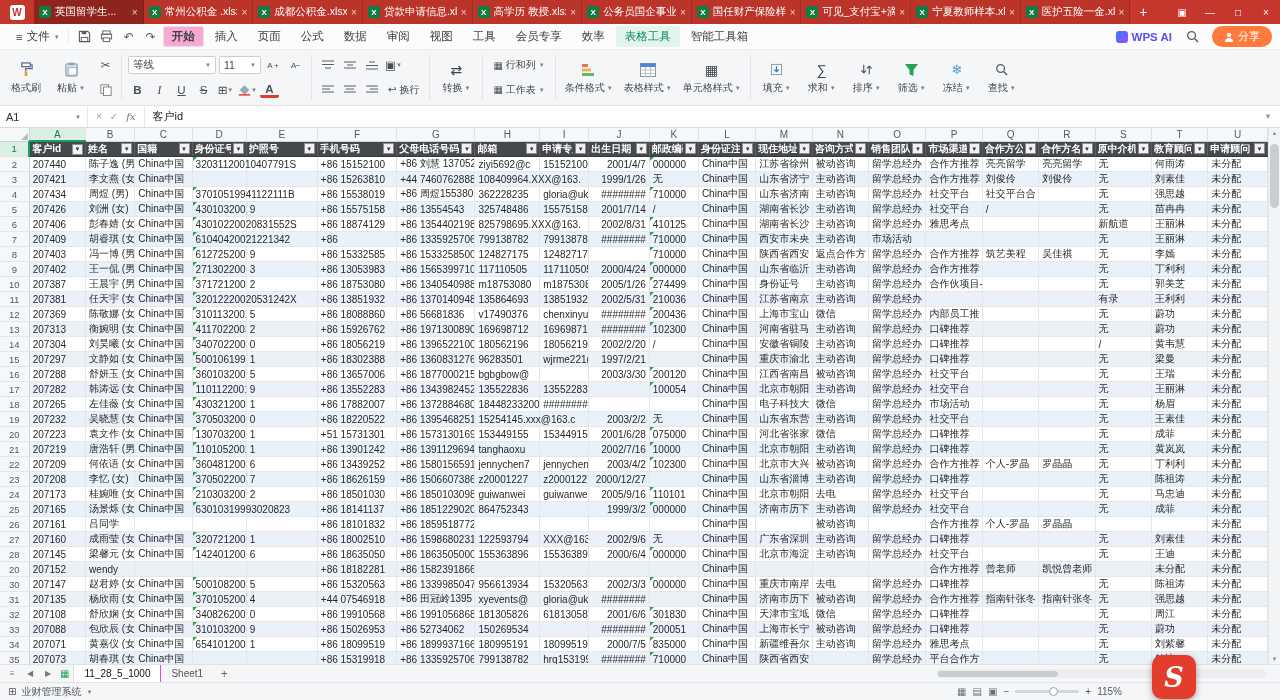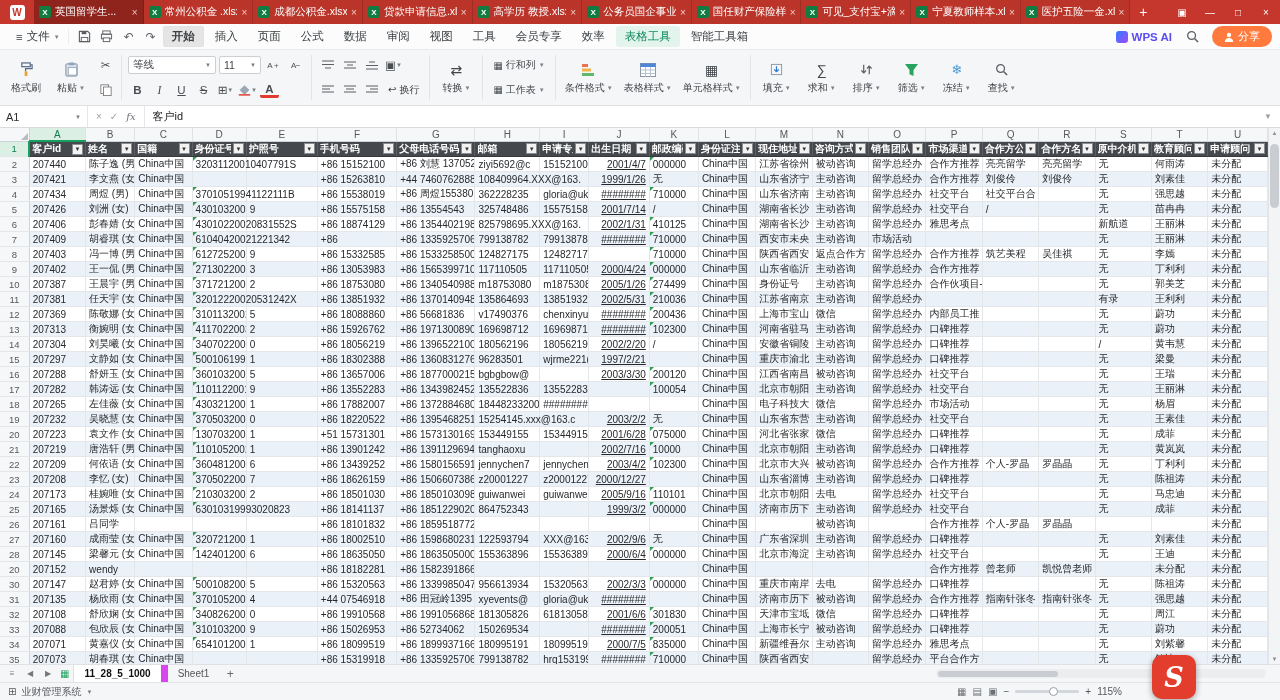--- a/index.html
+++ b/index.html
@@ -19,21 +19,21 @@
   .tclose{flex:none;font-size:10px;opacity:.75;}
   .newtab{width:26px;display:flex;align-items:center;justify-content:center;font-size:14px;}
   .win-controls{margin-left:auto;display:flex;flex:none;}
   .wc{width:28px;display:flex;align-items:center;justify-content:center;font-size:10px;}
 
   
   .menubar{height:26px;background:#fcfcfd;border-bottom:1px solid #e8eaec;display:flex;align-items:center;padding:0 8px;gap:2px;font-size:11.5px;color:#3c4043;flex:none;}
   .file-menu{display:flex;align-items:center;gap:4px;padding:0 8px;border-right:1px solid #ececee;margin-right:4px;}
   .micon{width:20px;height:18px;display:flex;align-items:center;justify-content:center;color:#5b5f64;font-size:12px;}
   .mtab{padding:3px 9px;border-radius:3px;white-space:nowrap;cursor:pointer;}
-  .mtab.active{background:#e5e5e5;box-shadow:inset 0 0 0 1px #e0e2e6;font-weight:bold;}
+  .mtab.active{background:#f9a8d4;box-shadow:inset 0 0 0 1px #e0e2e6;font-weight:bold;}
   .mtab.context{background:#e2f4ec;color:#0d8a5f;}
   .menu-right{margin-left:auto;display:flex;align-items:center;gap:10px;}
   .wps-ai{display:flex;align-items:center;gap:4px;font-weight:bold;color:#5b4df0;}
   .ai-dot{width:12px;height:12px;border-radius:3px;background:linear-gradient(135deg,#2f7bff,#a14bff);}
   .share-btn{display:flex;align-items:center;gap:4px;background:#ff7a3c;color:#fff;border-radius:12px;padding:3px 12px;font-size:11px;}
 
   
   .ribbon{height:56px;background:#f5f6f7;border-bottom:1px solid #dfe1e4;display:flex;align-items:stretch;padding:3px 6px;gap:5px;font-size:10px;color:#41454a;overflow:hidden;flex:none;}
   .bigbtn{min-width:40px;padding:0 3px;display:flex;flex-direction:column;align-items:center;justify-content:center;gap:2px;border-radius:3px;cursor:pointer;}
   .bicon{height:18px;display:flex;align-items:center;justify-content:center;font-size:14px;}
@@ -75,33 +75,33 @@
   .colL.selcol{background:#dcefe4;color:#0f7c4d;border-bottom:2px solid #15a05f;}
   .rn{background:#f6f7f8;border-right:1px solid #cfd3d7;border-bottom:1px solid #e4e7ea;text-align:center;color:#55585c;font-size:9.5px;}
   .rn.selrow{background:#dcefe4;color:#0f7c4d;border-right:2px solid #15a05f;}
   .hc{background:#45484c;border-right:1px solid #5a5d61;border-bottom:1px solid #36393c;color:#fff;font-weight:bold;font-size:10px;padding:0 2px;}
   .hcin{display:flex;align-items:center;justify-content:space-between;gap:2px;overflow:hidden;}
   .ht{overflow:hidden;white-space:nowrap;}
   .fbtn{flex:none;width:11px;height:11px;background:#f2f2f2;border:1px solid #8a8d90;color:#333;font-size:6px;display:flex;align-items:center;justify-content:center;cursor:pointer;}
   .dc{border-right:1px solid #e4e7ea;border-bottom:1px solid #e4e7ea;padding:0 3px;white-space:nowrap;overflow:hidden;font-size:10px;color:#26282b;position:relative;background:#fff;}
   tr.band .dc{background:#eaf1f8;}
   .dc.tri::before{content:"";position:absolute;left:0;top:0;width:0;height:0;border-top:4px solid #2f9e4f;border-right:4px solid transparent;}
-  .dc.c9{text-align:right;text-decoration:underline;}
+  .dc.c9{text-align:right;}
   .dc.sp{overflow:visible;}
   .ov{position:relative;z-index:2;white-space:nowrap;}
   .vscroll{position:absolute;top:0;right:0;width:12px;height:100%;background:#f3f4f6;border-left:1px solid #e2e4e7;}
   .sarr{position:absolute;left:0;width:100%;text-align:center;font-size:6px;color:#8b8e92;}
   .vthumb{position:absolute;top:16px;right:1.5px;width:9px;height:64px;background:#c9cdd2;border-radius:5px;}
 
   
   .sheetbar{height:18px;background:#f5f6f7;border-top:1px solid #dfe1e4;display:flex;align-items:stretch;padding:0 4px;gap:2px;font-size:10px;color:#555;flex:none;}
   .snav{width:16px;display:flex;align-items:center;justify-content:center;font-size:8px;color:#777;}
   .sheetgrid{display:flex;align-items:center;color:#1ea35a;font-size:10px;padding:0 2px;}
   .stab{padding:0 10px;display:flex;align-items:center;white-space:nowrap;cursor:pointer;}
-  .stab.active{background:#fff;color:#111;font-weight:bold;border-left:1px solid #dfe1e4;border-right:7px solid #d946ef;}
+  .stab.active{background:#fff;color:#111;font-weight:normal;border-left:1px solid #dfe1e4;border-right:1px solid #d946ef;}
   .addsheet{width:18px;display:flex;align-items:center;justify-content:center;font-size:12px;color:#666;}
   .hscroll{margin-left:auto;margin-right:10px;align-self:center;width:330px;height:9px;background:#ebedef;border-radius:5px;position:relative;}
   .hthumb{position:absolute;left:2px;top:1.5px;width:120px;height:6px;background:#c9cdd2;border-radius:3px;}
 
   
   .statusbar{height:18px;background:#f5f6f7;border-top:1px solid #e2e4e7;display:flex;align-items:center;padding:0 8px;font-size:10px;color:#55585c;gap:6px;flex:none;}
   .sb-left{display:flex;align-items:center;gap:5px;}
   .sb-right{margin-left:auto;margin-right:150px;display:flex;align-items:center;gap:6px;}
   .viewic{font-size:10px;color:#6b6f74;}
   .zoomtrack{width:64px;height:3px;background:#d3d6da;border-radius:2px;position:relative;}
@@ -755,21 +755,21 @@
             <td class="rn">6</td>
             <td class="dc c0">207406</td>
             <td class="dc c1">彭春婧 (女</td>
             <td class="dc c2">China中国</td>
             <td class="dc c3 tri sp"><span class="ov">43010220020831552S</span></td>
             <td class="dc c4"></td>
             <td class="dc c5">+86 18874129</td>
             <td class="dc c6">+86 1354402198</td>
             <td class="dc c7 sp"><span class="ov">825798695.XXX@163.</span></td>
             <td class="dc c8"></td>
-            <td class="dc c9">2002/1/31</td>
+            <td class="dc c9">2002/8/31</td>
             <td class="dc c10 tri">410125</td>
             <td class="dc c11">China中国</td>
             <td class="dc c12">湖南省长沙</td>
             <td class="dc c13">主动咨询</td>
             <td class="dc c14">留学总经办</td>
             <td class="dc c15">雅思考点</td>
             <td class="dc c16"></td>
             <td class="dc c17"></td>
             <td class="dc c18">新航道</td>
             <td class="dc c19">王丽淋</td>

